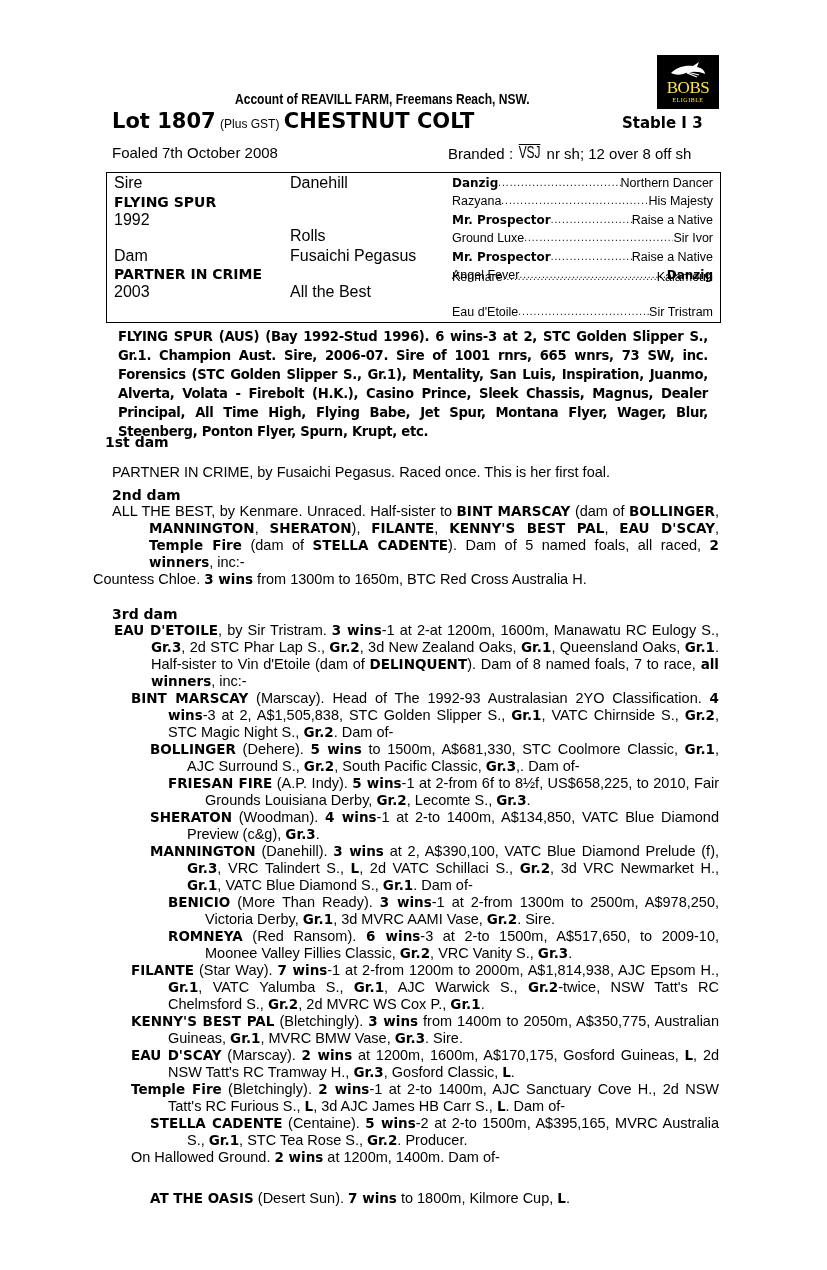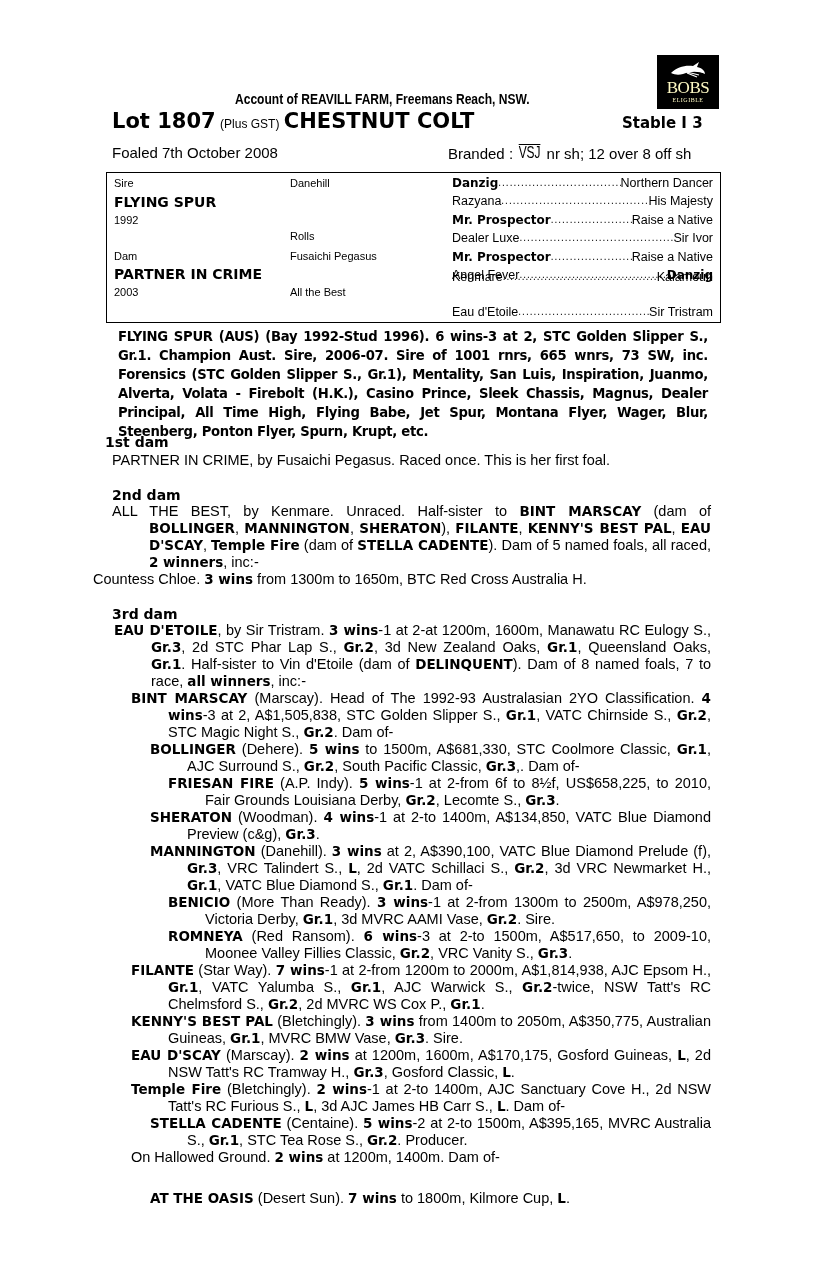--- a/index.html
+++ b/index.html
@@ -1,45 +1,45 @@
 <!DOCTYPE html>
 <html><head>
 <meta charset="utf-8">
 <style>
   html, body { margin: 0; padding: 0; background: #ffffff; }
   body { width: 827px; height: 1270px; position: relative; overflow: hidden;
          font-family: "Liberation Sans", sans-serif; color: #000; }
   .abs { position: absolute; }
   .condensed { font-family: "Liberation Sans", sans-serif; font-weight: bold; font-size: 14px; transform: scaleX(0.86); transform-origin: left top; white-space: nowrap; }
   .heavy { font-family: "DejaVu Sans", sans-serif; font-weight: bold; }
-  #logo { left: 657px; top: 55px; width: 62px; height: 54px; background: #000; color: #fef9c3; text-align: center; }
+  #logo { left: 657px; top: 55px; width: 62px; height: 54px; background: #000; color: #fde047; text-align: center; }
   #logo .bobs { font-family: "Liberation Serif", serif; font-size: 17px; line-height: 16px; position: absolute; top: 25px; left: 0; width: 62px; letter-spacing: -0.5px; }
   #logo .elig { font-family: "Liberation Serif", serif; font-size: 6px; position: absolute; top: 42px; left: 0; width: 62px; letter-spacing: 0.5px; }
   #logo svg { position: absolute; left: 12px; top: 4px; }
   .lot-line { left: 112px; top: 109px; white-space: nowrap; }
   .lot-big { font-size: 21px; margin-top: 8px; }
   .plusgst { font-family: "Liberation Sans", sans-serif; font-size: 12px; font-weight: normal; }
   .stable { left: 622px; top: 114px; font-size: 15px; white-space: nowrap; text-align: center; }
   .foaled { left: 112px; top: 144px; font-size: 15px; white-space: nowrap; }
   .branded { left: 448px; top: 144px; font-size: 15px; white-space: nowrap; }
   .brand-mark { font-family: "Liberation Sans", sans-serif; font-size: 17px; display: inline-block; transform: scaleX(0.7); margin: 0 -3px; border-top: 1.5px solid #000; line-height: 15px; vertical-align: 1px; }
   #ped { left: 106px; top: 172px; width: 613px; height: 149px; border: 1.5px solid #000; }
-  .pcell { position: absolute; font-size: 11px; white-space: nowrap; line-height: 18px; }
+  .pcell { position: absolute; font-size: 16px; white-space: nowrap; line-height: 18px; }
   .pbig { font-family: "DejaVu Sans", sans-serif; font-weight: bold; font-size: 14px; }
   .dotrow { position: absolute; left: 345px; width: 261px; display: flex; font-size: 12.5px; line-height: 18px; white-space: nowrap; }
   .dotrow .l { flex: 0 0 auto; }
   .dotrow .dots { flex: 1 1 auto; overflow: hidden; letter-spacing: 1px; font-size: 10px; }
   .dotrow .dots::before { content: "........................................................................................................"; }
   .dotrow .r { flex: 0 0 auto; }
   .dotrow .bold { font-family: "DejaVu Sans", sans-serif; font-weight: bold; font-size: 12px; }
   #sirebio { left: 118px; top: 327px; width: 590px; font-family: "DejaVu Sans", sans-serif; font-weight: bold; font-size: 13.2px; line-height: 19px; text-align: justify; letter-spacing: -0.3px; }
   .sect-h { font-family: "DejaVu Sans", sans-serif; font-weight: bold; font-size: 14px; }
-  .para { font-size: 14.5px; line-height: 17px; }
+  .para { font-size: 14.5px; line-height: 17px; margin-top: 12px; }
   .b { font-family: "DejaVu Sans", sans-serif; font-weight: bold; font-size: 13.5px; }
-  .entry { position: absolute; width: auto; right: 116px; font-size: 14.5px; line-height: 17px; text-align: justify; }
+  .entry { position: absolute; width: auto; right: 108px; font-size: 14.5px; line-height: 17px; text-align: justify; }
 </style>
 </head>
 <body>
 
 <div id="logo" class="abs">
   <svg width="38" height="20" viewBox="0 0 38 20">
     <path d="M2 14 C8 8, 16 6, 24 7 L30 3 L28 8 C33 9, 36 12, 36 15 C30 12, 22 12, 14 15 C10 16, 6 16, 2 14 Z" fill="#fff"></path>
     <path d="M14 12 L30 16 M16 10 L34 13 M18 14 L28 18" stroke="#fff" stroke-width="1.2"></path>
   </svg>
   <div class="bobs">BOBS</div>
@@ -85,21 +85,21 @@
         <span class="l">Razyana</span>
         <span class="dots"></span>
         <span class="r">His Majesty</span>
       </div>
       <div class="dotrow" style="top: 37.8px;">
         <span class="l bold">Mr. Prospector</span>
         <span class="dots"></span>
         <span class="r">Raise a Native</span>
       </div>
       <div class="dotrow" style="top: 56.2px;">
-        <span class="l">Dealer Luxe</span>
+        <span class="l">Ground Luxe</span>
         <span class="dots"></span>
         <span class="r">Sir Ivor</span>
       </div>
       <div class="dotrow" style="top: 74.6px;">
         <span class="l bold">Mr. Prospector</span>
         <span class="dots"></span>
         <span class="r">Raise a Native</span>
       </div>
       <div class="dotrow" style="top: 93px;">
         <span class="l">Angel Fever</span>

